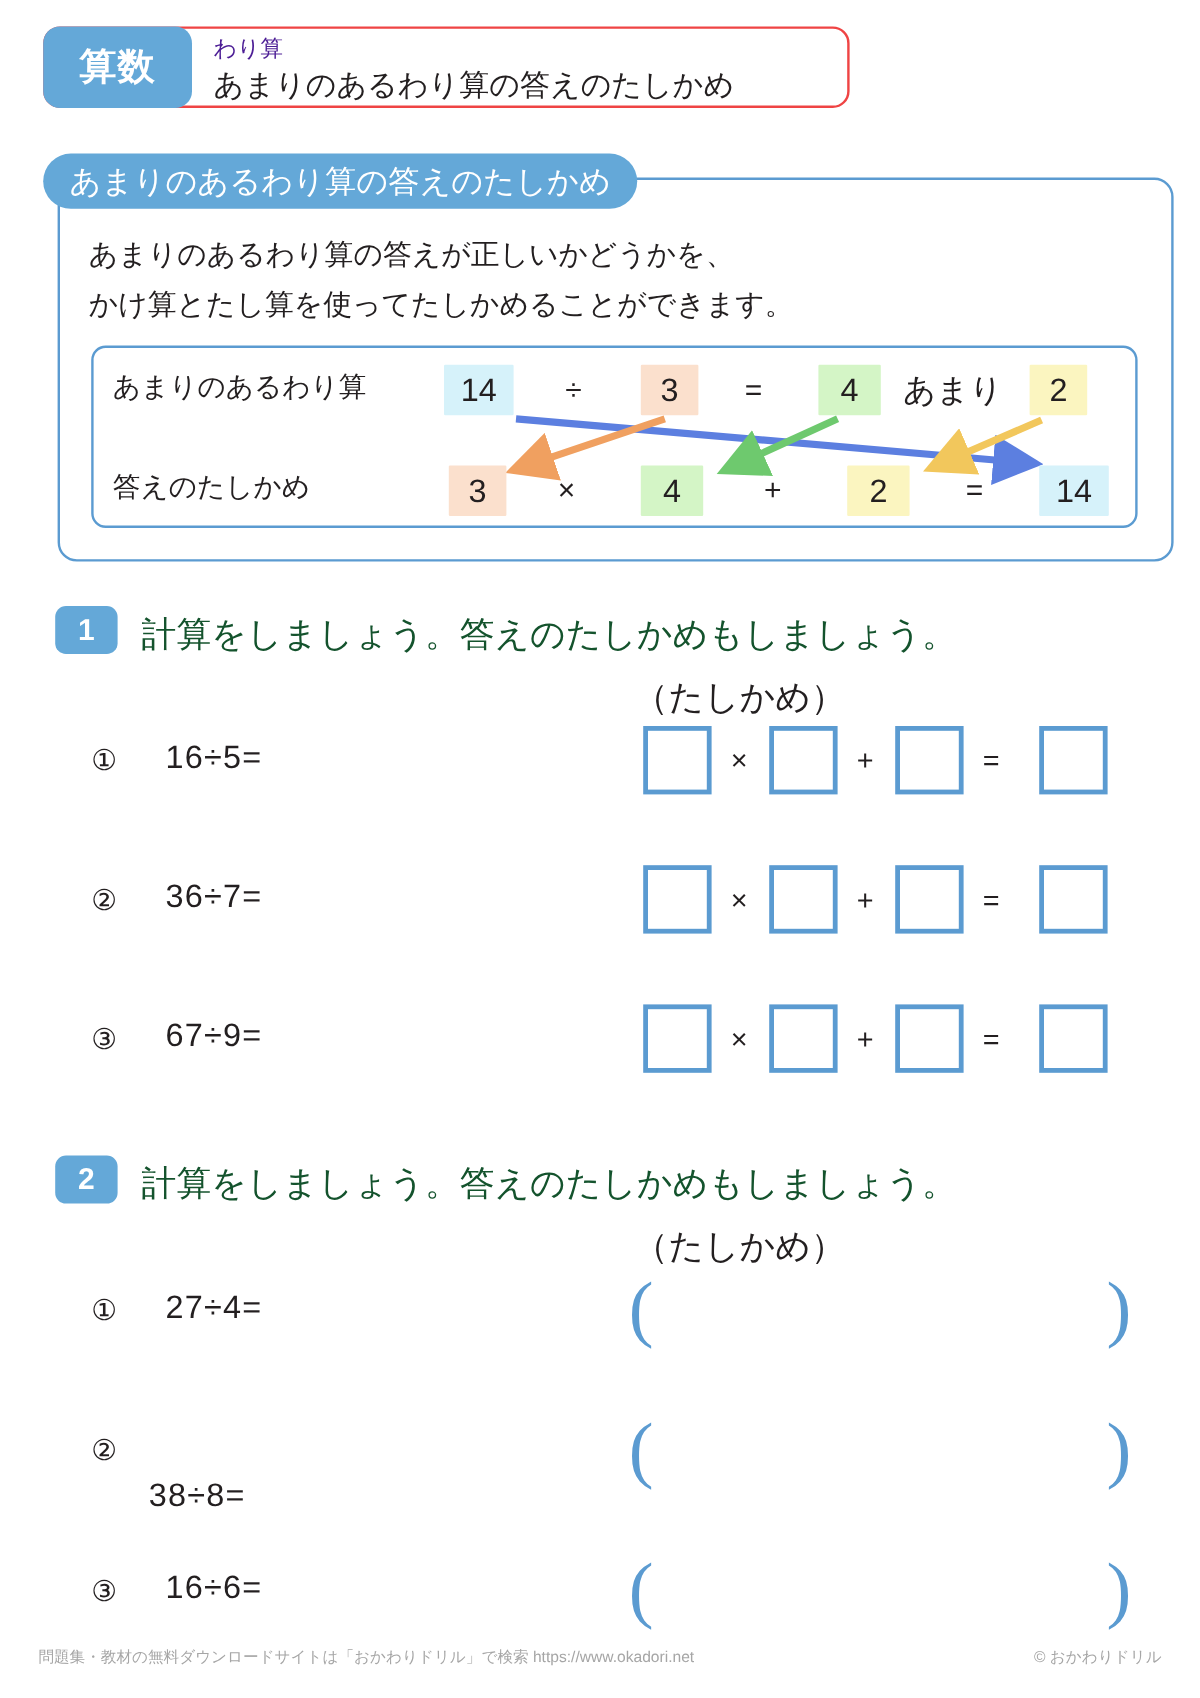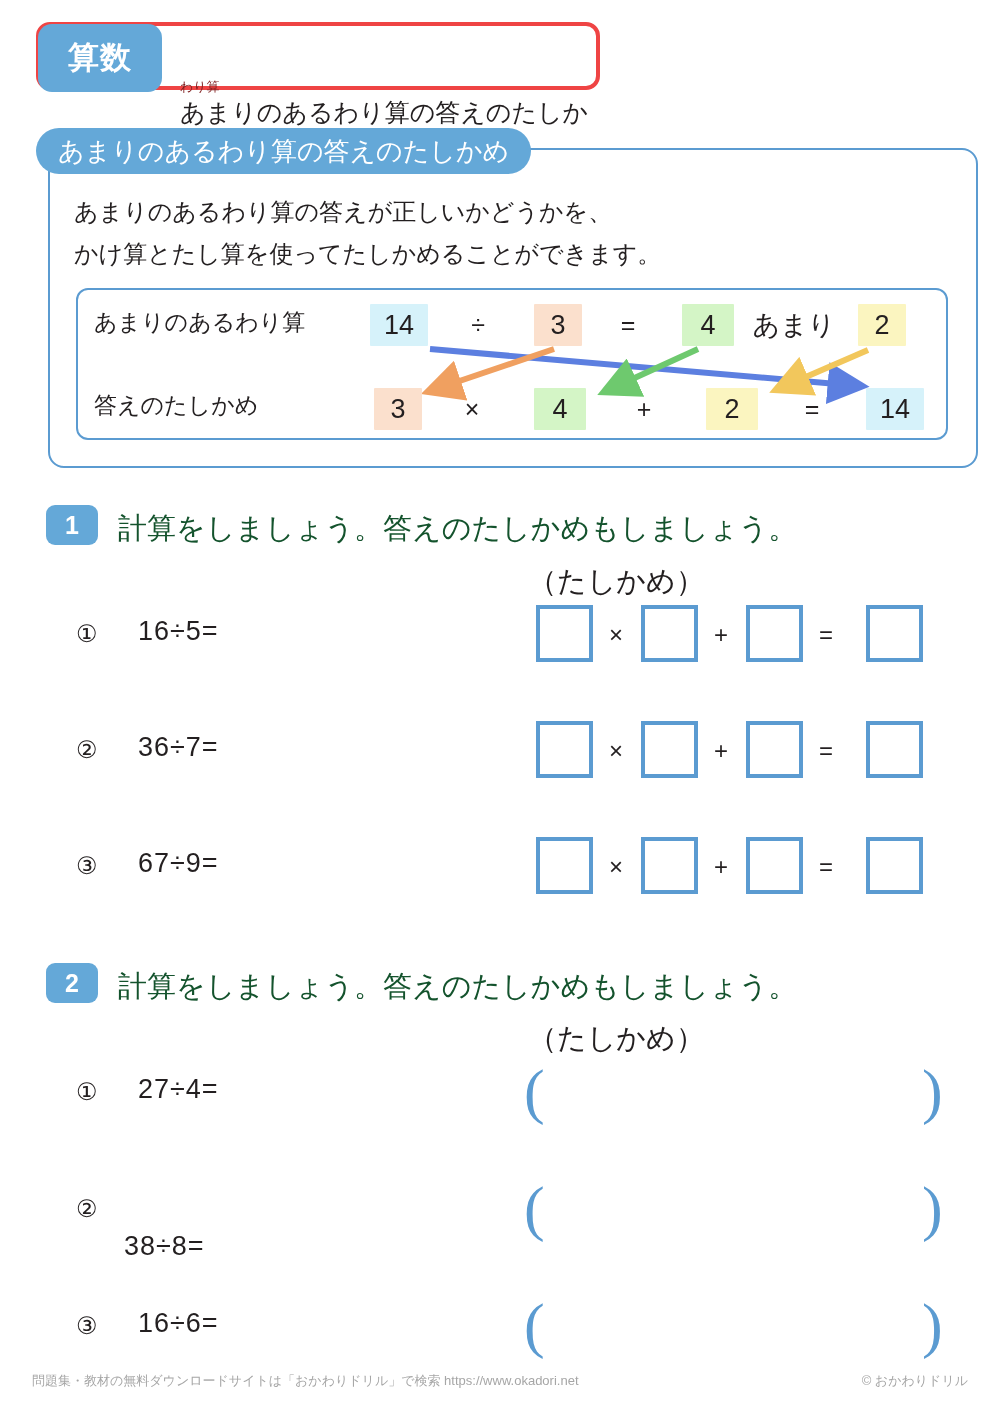--- a/index.html
+++ b/index.html
@@ -14,23 +14,23 @@
     font-family: "Liberation Sans", "DejaVu Sans", sans-serif;
     color: #231f20;
     overflow: hidden;
   }
 
   
   #header-bar {
     position: absolute;
     left: 36px;
     top: 22px;
-    width: 564px;
+    width: 672px;
     height: 68px;
-    border: 4px solid #ef4444;
+    border: 2px solid #ef4444;
     border-radius: 14px;
     background: #ffffff;
     box-sizing: border-box;
   }
   #subject-badge {
     position: absolute;
     left: -2px;
     top: -2px;
     width: 124px;
     height: 68px;
@@ -43,24 +43,23 @@
     font-size: 31px;
     font-weight: bold;
     letter-spacing: 1px;
   }
   #header-texts {
     position: absolute;
     left: 140px;
     top: 6px;
   }
   #header-kicker {
-    font-size: 13px;
-    color: #7f1d1d;
+    font-size: 19px;
+    color: #4c1d95;
     line-height: 1.25;
-    margin-top: 47px;
   }
   #header-title {
     font-size: 25px;
     color: #231f20;
     line-height: 1.3;
     margin-top: 1px;
   }
 
   
   #lesson-card {

